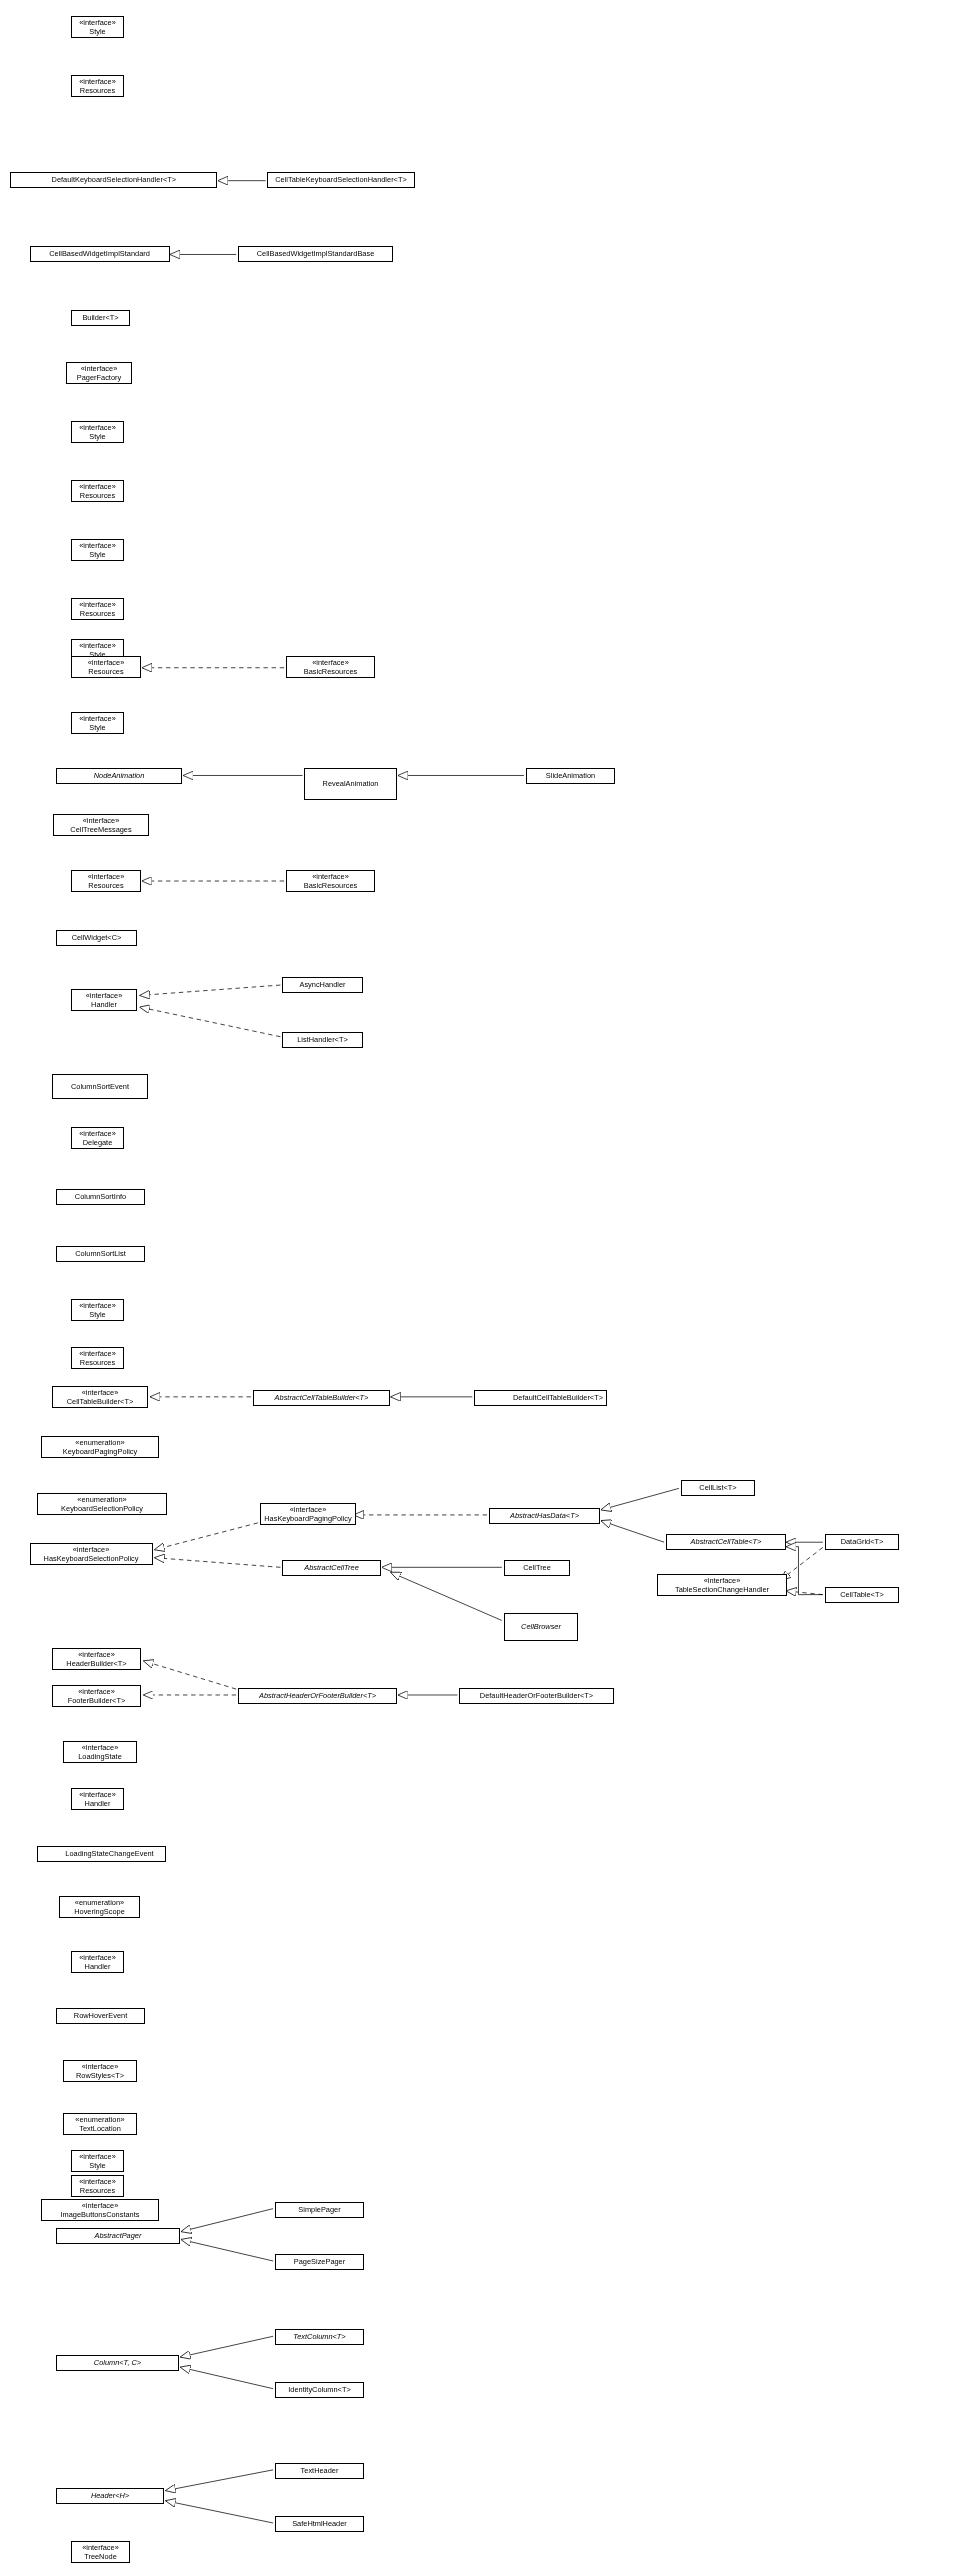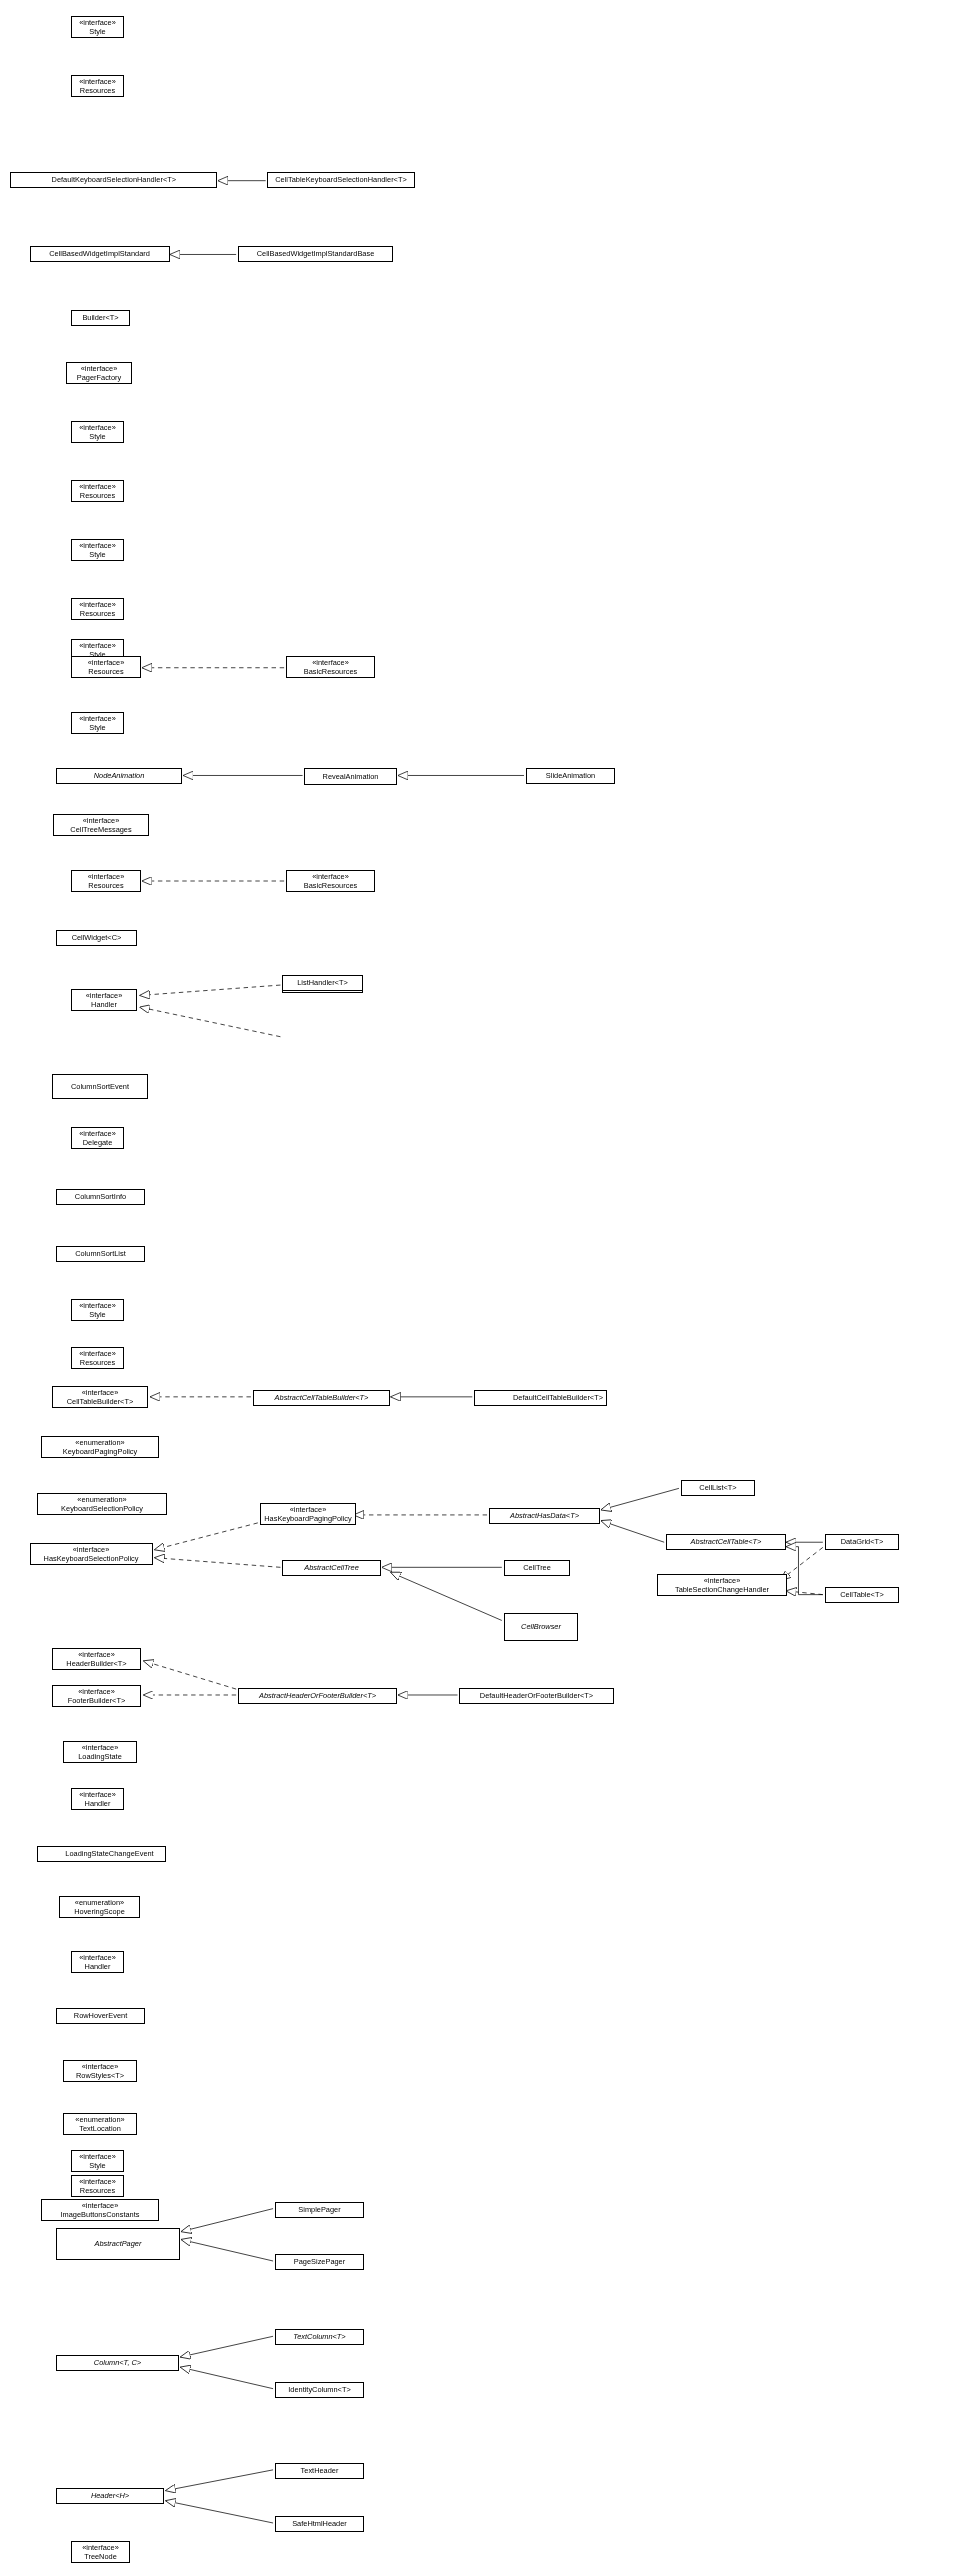--- a/index.html
+++ b/index.html
@@ -180,21 +180,21 @@
     </div>
 
 <div class="node" style="left:71px; top:712px; width:53px; height:22px;">
       <span class="stereo">«interface»</span>
       <span class="name">Style</span>
     </div>
 
 <div class="node italic" style="left:56px;  top:768px; width:126px; height:16px;justify-content:center;">
       <span class="name">NodeAnimation</span>
     </div>
-<div class="node" style="left:304px; top:768px; width:93px; height:17px;justify-content:center;">
+<div class="node" style="left:304px; top:768px; width:93px; height:32px;justify-content:center;">
       <span class="name">RevealAnimation</span>
     </div>
 <div class="node" style="left:526px; top:768px; width:89px; height:16px;">
       <span class="name">SlideAnimation</span>
     </div>
 
 <div class="node" style="left:53px; top:814px; width:96px; height:22px;">
       <span class="stereo">«interface»</span>
       <span class="name">CellTreeMessages</span>
     </div>
@@ -212,21 +212,21 @@
       <span class="name">CellWidget&lt;C&gt;</span>
     </div>
 
 <div class="node" style="left:71px; top:989px; width:66px;  height:22px;">
       <span class="stereo">«interface»</span>
       <span class="name">Handler</span>
     </div>
 <div class="node" style="left:282px; top:977px; width:81px; height:16px;">
       <span class="name">AsyncHandler</span>
     </div>
-<div class="node" style="left:282px; top:975px; width:81px; height:16px;">
+<div class="node" style="left:282px; top:1032px; width:81px; height:16px;">
       <span class="name">ListHandler&lt;T&gt;</span>
     </div>
 
 <div class="node" style="left:52px; top:1074px; width:96px; height:25px;">
       <span class="name">ColumnSortEvent</span>
     </div>
 <div class="node" style="left:71px; top:1127px; width:53px;  height:22px;">
       <span class="stereo">«interface»</span>
       <span class="name">Delegate</span>
     </div>
@@ -355,21 +355,21 @@
     </div>
 <div class="node" style="left:71px; top:2175px; width:53px;  height:22px;">
       <span class="stereo">«interface»</span>
       <span class="name">Resources</span>
     </div>
 <div class="node" style="left:41px; top:2199px; width:118px; height:22px;">
       <span class="stereo">«interface»</span>
       <span class="name">ImageButtonsConstants</span>
     </div>
 
-<div class="node italic" style="left:56px;  top:2228px; width:124px; height:32px;">
+<div class="node italic" style="left:56px;  top:2228px; width:124px; height:16px;">
       <span class="name">AbstractPager</span>
     </div>
 <div class="node" style="left:275px; top:2202px; width:89px; height:16px;">
       <span class="name">SimplePager</span>
     </div>
 <div class="node" style="left:275px; top:2254px; width:89px; height:16px;">
       <span class="name">PageSizePager</span>
     </div>
 
 <div class="node italic" style="left:56px;  top:2355px; width:123px; height:16px;">

